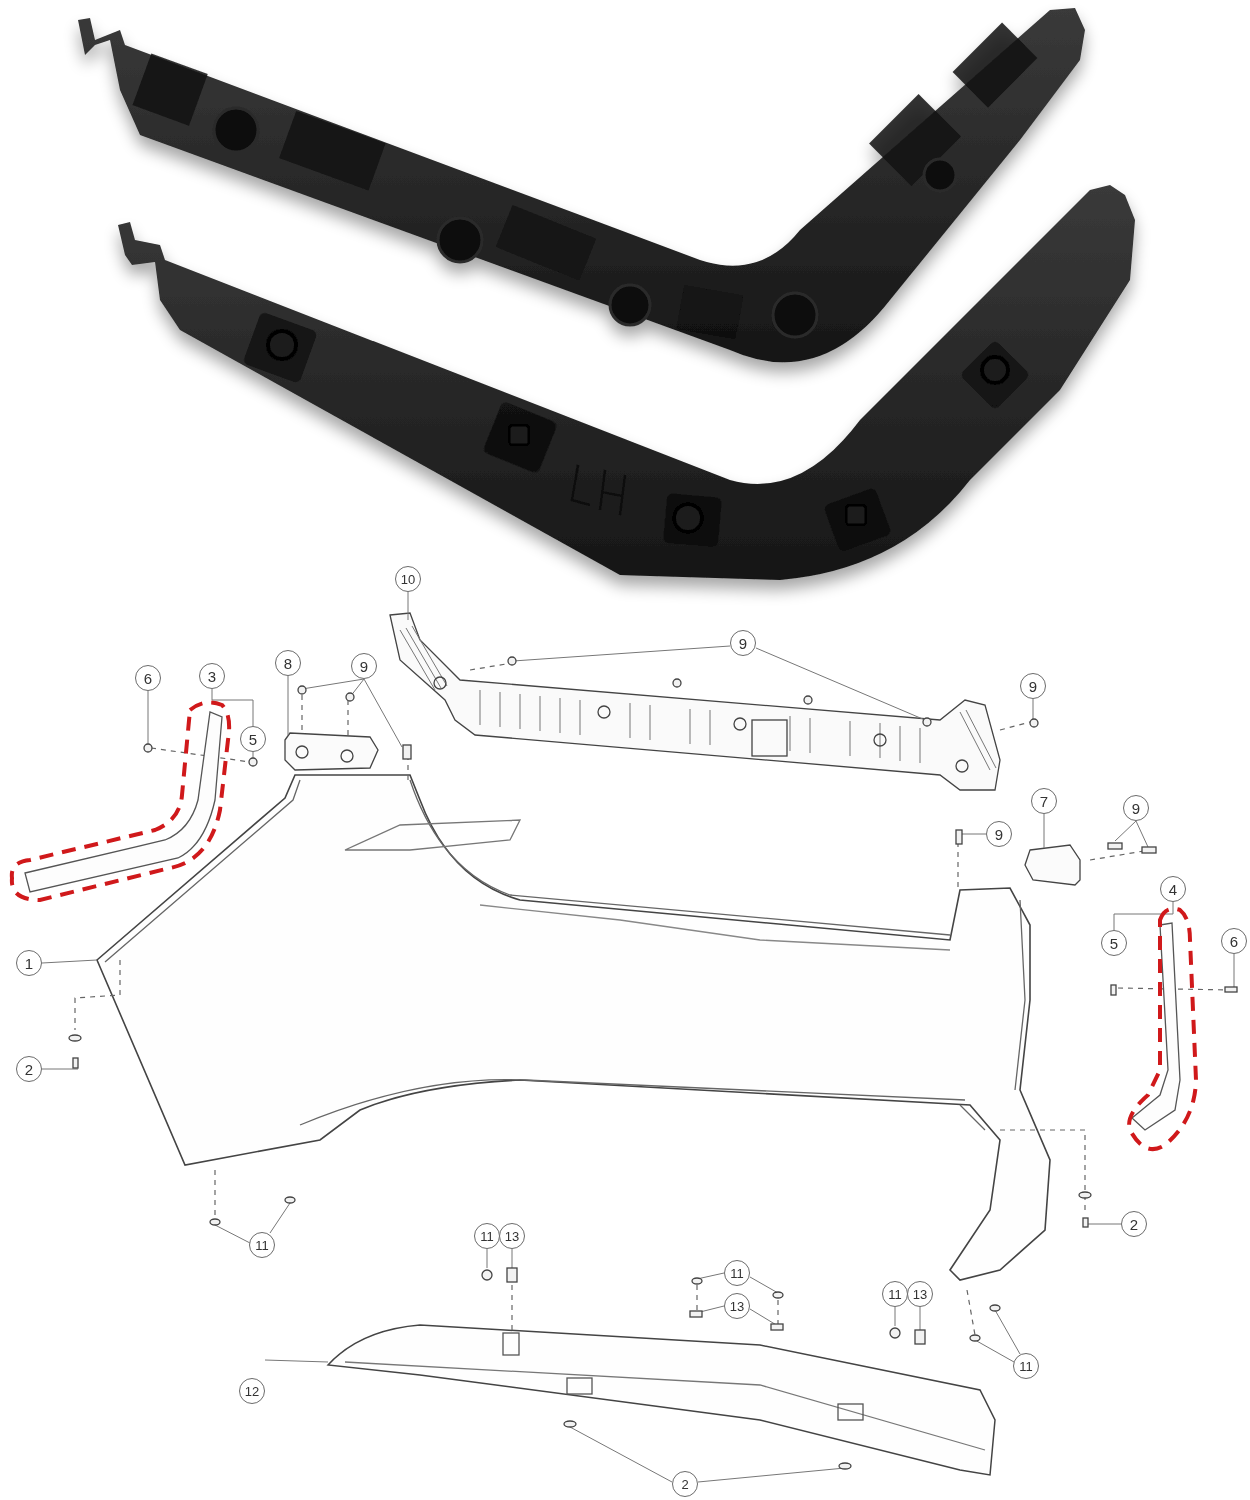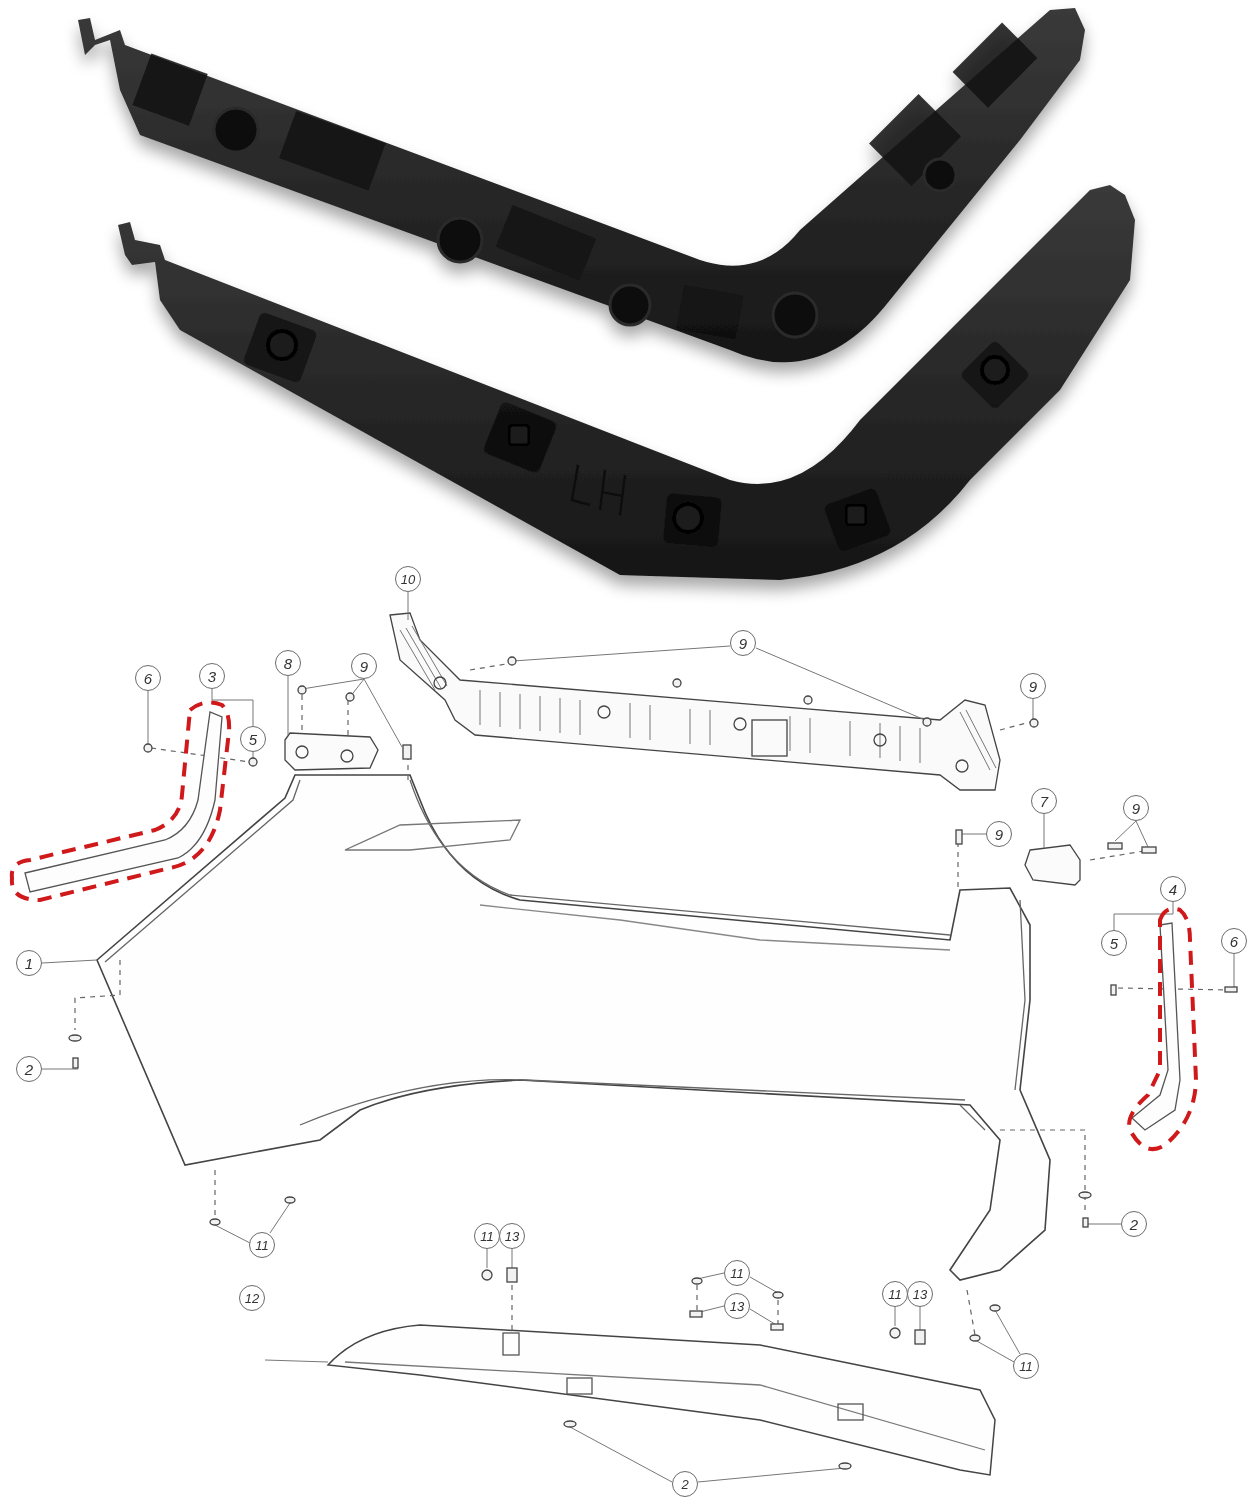--- a/index.html
+++ b/index.html
@@ -1,17 +1,17 @@
 <!DOCTYPE html>
 <html><head>
 <meta charset="utf-8">
 <style>
   html, body { margin: 0; padding: 0; background: #ffffff; }
   body { width: 1250px; height: 1500px; position: relative; overflow: hidden; font-family: "Liberation Sans", sans-serif; }
-  #stage { position: absolute; left: 0; top: 0; width: 1250px; height: 1500px; font-style: italic; }
+  #stage { position: absolute; left: 0; top: 0; width: 1250px; height: 1500px; }
   .callout { position: absolute; width: 26px; height: 26px; border: 1.3px solid #6a6a6a; border-radius: 50%; background: #fff; display: flex; align-items: center; justify-content: center; font-size: 15px; color: #333; box-sizing: border-box; }
 </style>
 </head>
 <body>
 
 <div id="stage">
   <svg width="1250" height="1500" viewBox="0 0 1250 1500" xmlns="http://www.w3.org/2000/svg">
     <defs>
       <linearGradient id="blk" x1="0" y1="0" x2="0" y2="1">
         <stop offset="0" stop-color="#3a3a3a"></stop>
@@ -225,16 +225,16 @@
       <div class="callout" style="left: 16px; top: 1056px;">2</div>
       <div class="callout" style="left: 1121px; top: 1211px;">2</div>
       <div class="callout" style="left: 249px; top: 1232px; font-size: 13px;">11</div>
       <div class="callout" style="left: 474px; top: 1223px; font-size: 13px;">11</div>
       <div class="callout" style="left: 499px; top: 1223px; font-size: 13px;">13</div>
       <div class="callout" style="left: 724px; top: 1260px; font-size: 13px;">11</div>
       <div class="callout" style="left: 724px; top: 1293px; font-size: 13px;">13</div>
       <div class="callout" style="left: 882px; top: 1281px; font-size: 13px;">11</div>
       <div class="callout" style="left: 907px; top: 1281px; font-size: 13px;">13</div>
       <div class="callout" style="left: 1013px; top: 1353px; font-size: 13px;">11</div>
-      <div class="callout" style="left: 239px; top: 1285px; font-size: 13px; text-align: center;">12</div>
+      <div class="callout" style="left: 239px; top: 1378px; font-size: 13px; text-align: center;">12</div>
       <div class="callout" style="left: 672px; top: 1471px; font-size: 13px;">2</div>
     </div>
 </div>
 
 </body></html>

